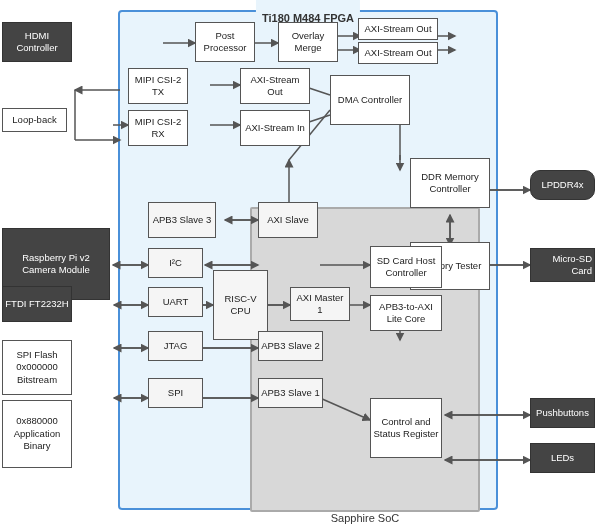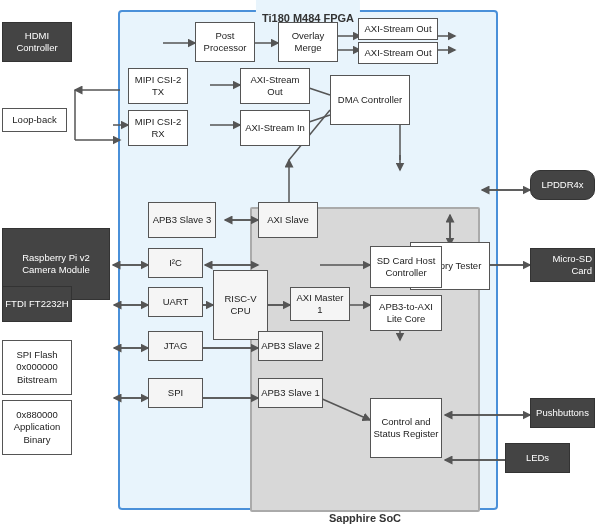--- a/index.html
+++ b/index.html
@@ -55,21 +55,21 @@
       background: #d8d8d8;
       border-radius: 2px;
     }
 
     .soc-title {
       position: absolute;
       bottom: -14px;
       left: 50%;
       transform: translateX(-50%);
       font-size: 11px;
-      font-weight: bold;
+      font-weight: normal;
       color: #333;
       white-space: nowrap;
     }
 
     
     .block {
       position: absolute;
       border: 1.5px solid #555;
       background: #fff;
       display: flex;
@@ -224,40 +224,40 @@
     <span>FTDI
 FT2232H</span>
   </div>
 
   <div class="block" style="left:2px;top:340px;width:70px;height:55px;background:#fff;border:1.5px solid #555;">
     <span>SPI Flash
 0x000000
 Bitstream</span>
   </div>
 
-  <div class="block" style="left:2px;top:400px;width:70px;height:55px;background:#fff;border:1.5px solid #555;">
+  <div class="block" style="left:2px;top:400px;width:70px;height:68px;background:#fff;border:1.5px solid #555;">
     <span>0x880000
 Application
 Binary</span>
   </div>
 
   <div class="block block-dark" style="left:530px;top:170px;width:65px;height:30px;border-radius:10px;">
     <span>LPDDR4x</span>
   </div>
 
   <div class="block block-dark" style="left:530px;top:248px;width:65px;height:34px;text-align:right;">
     <span>Micro-SD
 Card</span>
   </div>
 
   <div class="block block-dark" style="left:530px;top:398px;width:65px;height:30px;">
     <span>Pushbuttons</span>
   </div>
 
-  <div class="block block-dark" style="left:505px;top:443px;width:65px;height:30px;">
+  <div class="block block-dark" style="left:530px;top:443px;width:65px;height:30px;">
     <span>LEDs</span>
   </div>
 
   <div class="block" style="left:195px;top:22px;width:60px;height:40px;">
     <span>Post
 Processor</span>
   </div>
 
   <div class="block" style="left:278px;top:22px;width:60px;height:40px;">
     <span>Overlay
@@ -289,20 +289,25 @@
 
   <div class="block" style="left:240px;top:110px;width:70px;height:36px;">
     <span>AXI-Stream
 In</span>
   </div>
 
   <div class="block" style="left:330px;top:75px;width:80px;height:50px;">
     <span>DMA Controller</span>
   </div>
 
+  <div class="block" style="left:410px;top:158px;width:80px;height:50px;">
+    <span>DDR
+Memory
+Controller</span>
+  </div>
 
   <div class="block" style="left:410px;top:242px;width:80px;height:48px;">
     <span>Memory
 Tester</span>
   </div>
 
   <div class="block" style="left:148px;top:202px;width:68px;height:36px;background:#f5f5f5;">
     <span>APB3
 Slave 3</span>
   </div>

